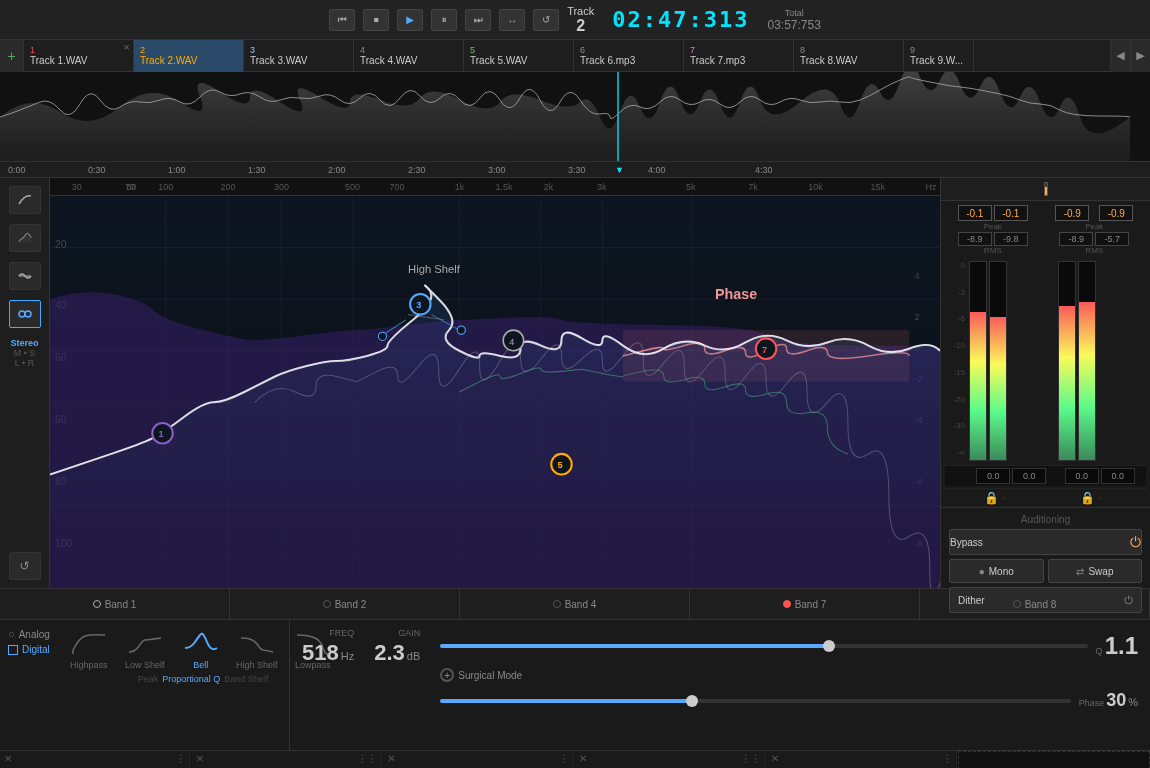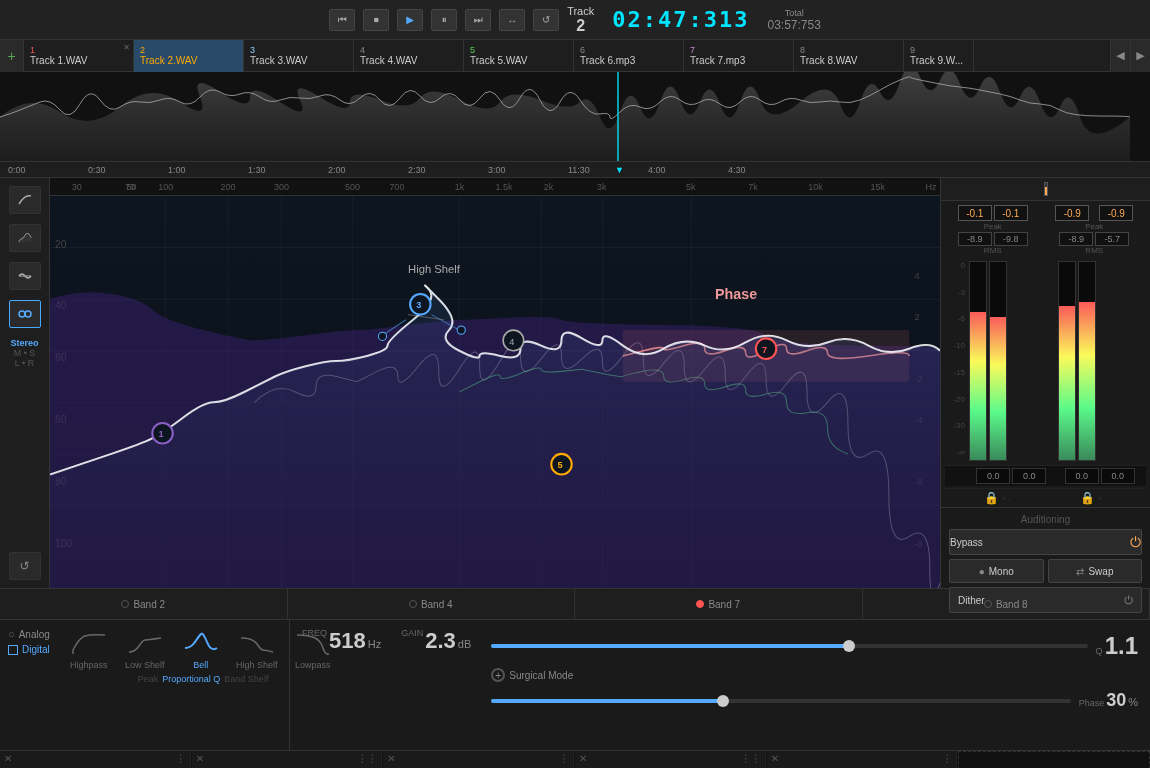--- a/index.html
+++ b/index.html
@@ -294,22 +294,23 @@
 
     .band-params {
       flex: 1;
       display: flex;
       padding: 8px 12px;
       gap: 20px;
       align-items: flex-start;
     }
     .param-group {
       display: flex;
-      flex-direction: row;
+      flex-direction: column;
       gap: 2px;
+      align-items: flex-end;
     }
     .param-label {
       font-size: 9px;
       color: #666;
       text-transform: uppercase;
     }
     .param-freq { color: #ccc; font-size: 18px; }
     .param-hz { font-size: 11px; color: #888; }
     .surgical-mode {
       display: flex;
@@ -547,23 +548,23 @@
 
 <div class="waveform-timeline">
   <span class="timeline-marker" style="left:8px;">0:00</span>
   <span class="timeline-marker" style="left:88px;">0:30</span>
   <span class="timeline-marker" style="left:168px;">1:00</span>
   <span class="timeline-marker" style="left:248px;">1:30</span>
   <span class="timeline-marker" style="left:328px;">2:00</span>
   <span class="timeline-marker" style="left:408px;">2:30</span>
   <span class="timeline-marker" style="left:615px; color:#00e5ff;">▼</span>
   <span class="timeline-marker" style="left:488px;">3:00</span>
-  <span class="timeline-marker" style="left:568px;">11:30</span>
+  <span class="timeline-marker" style="left:568px;">3:30</span>
   <span class="timeline-marker" style="left:648px;">4:00</span>
-  <span class="timeline-marker" style="left:728px;">4:30</span>
+  <span class="timeline-marker" style="left:755px;">4:30</span>
 </div>
 
 <div class="main-area">
 
   <div class="left-sidebar">
     <div class="sidebar-btn">
       <svg width="16" height="16" viewBox="0 0 16 16">
           <path d="M2,12 Q8,2 14,4" stroke="#aaa" stroke-width="1.5" fill="none"></path>
           <line x1="2" y1="12" x2="4" y2="10" stroke="#aaa" stroke-width="1"></line>
         </svg>
@@ -820,20 +821,24 @@
       </div>
       <div class="dither-row">
         <span class="dither-label">Dither</span>
         <span class="dither-power">⏻</span>
       </div>
     </div>
   </div>
 </div>
 
 <div class="band-tabs">
+  <div class="band-tab b1">
+    <span class="power-dot"></span>
+    <span>Band 1</span>
+  </div>
   <div class="band-tab b2">
     <span class="power-dot"></span>
     <span>Band 2</span>
   </div>
   <div class="band-tab b4">
     <span class="power-dot"></span>
     <span>Band 4</span>
   </div>
   <div class="band-tab b7">
     <span class="power-dot" style="background:#f55; border-color:#f55;"></span>

